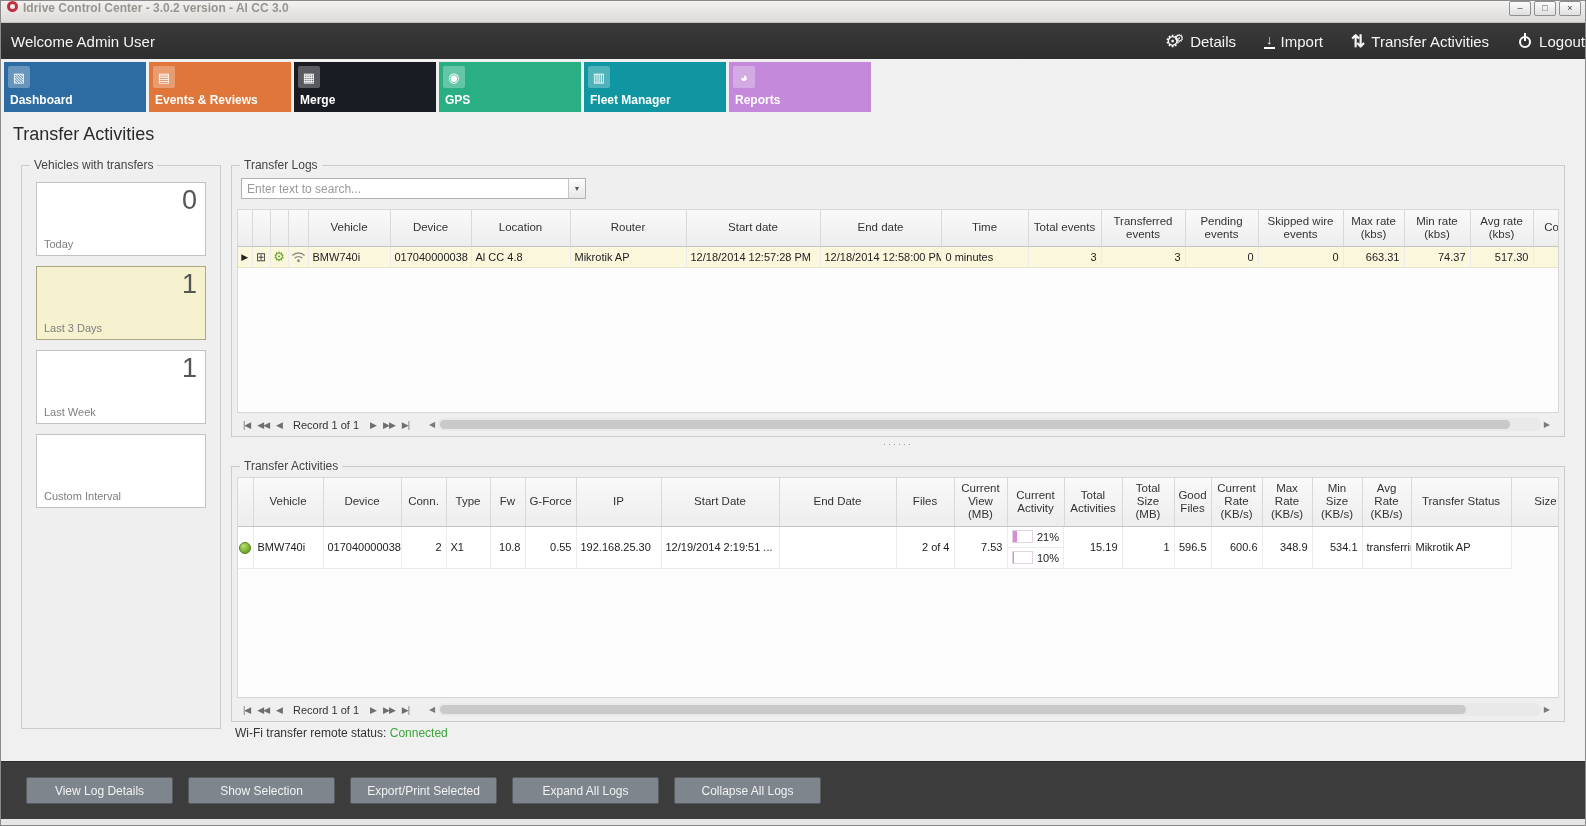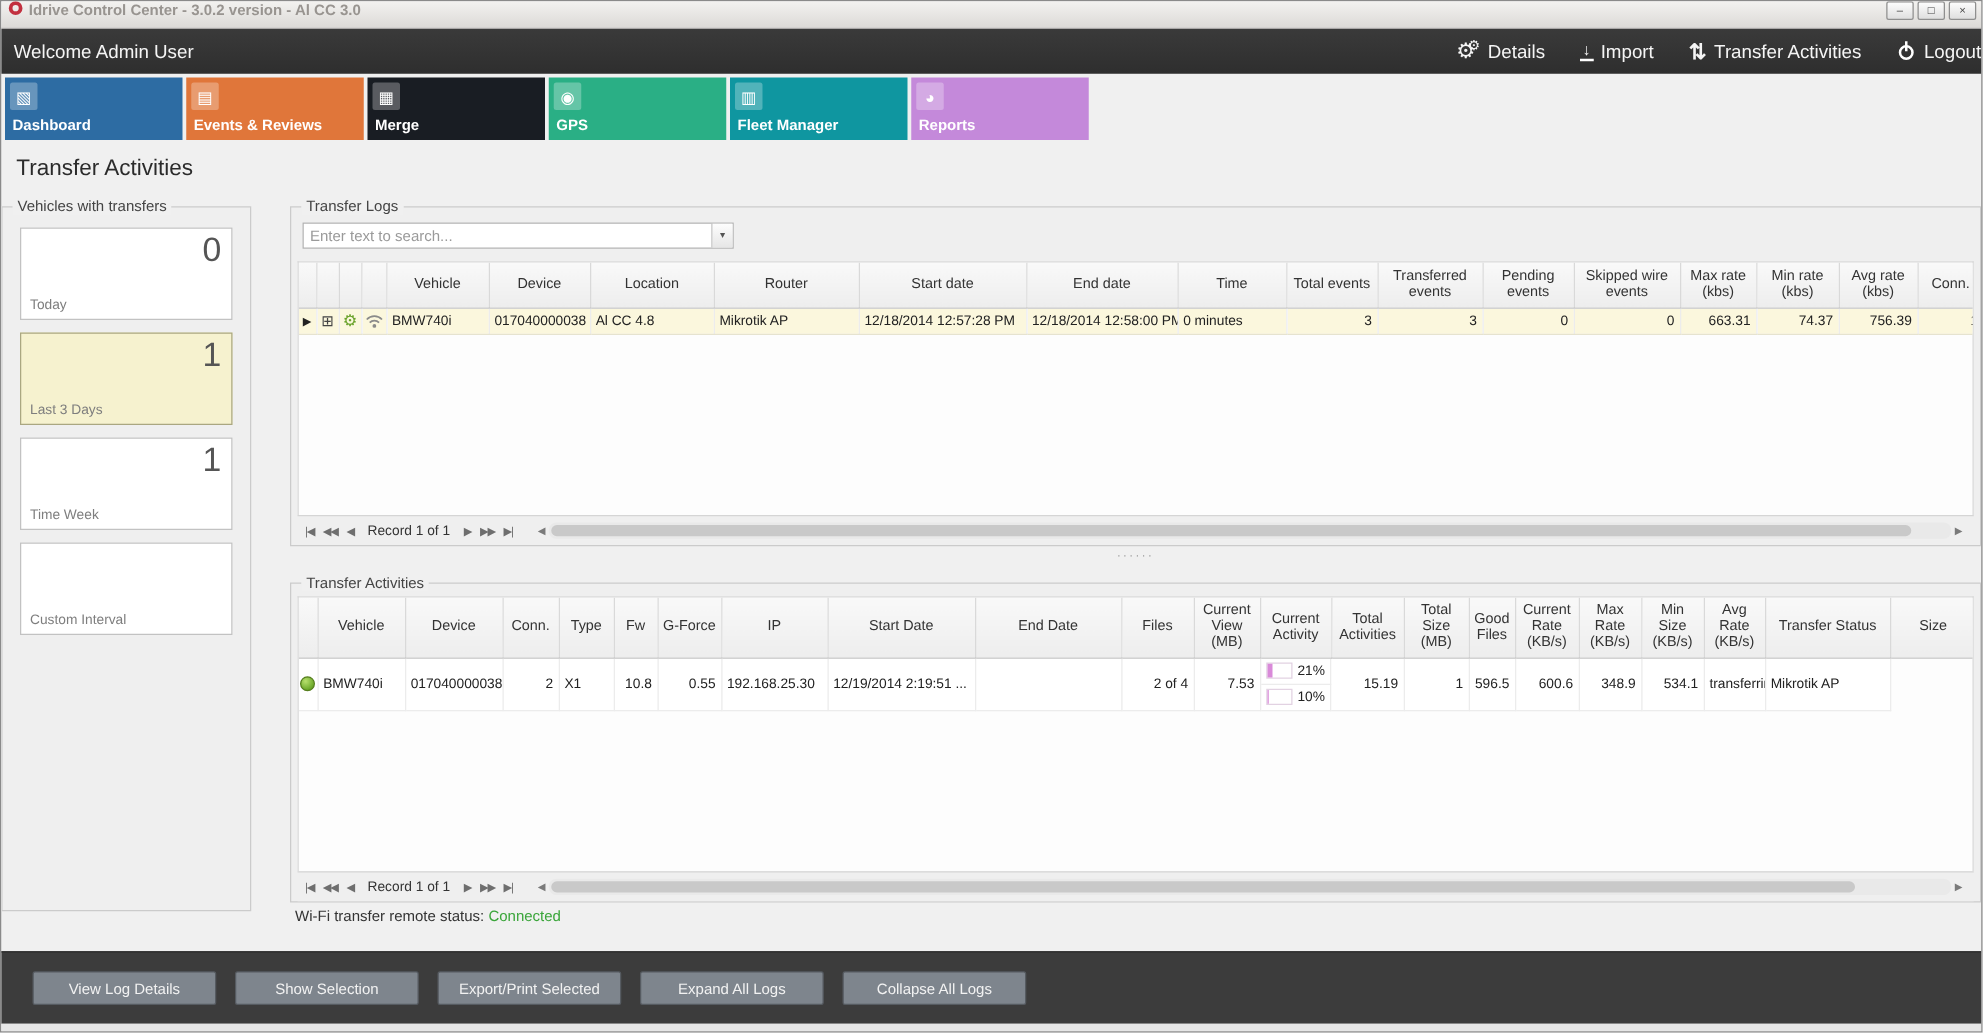--- a/index.html
+++ b/index.html
@@ -63,21 +63,21 @@
   .tile-merge     { background: #191d23; }
   .tile-gps       { background: #2aaf85; }
   .tile-fleet     { background: #0f96a0; }
   .tile-reports   { background: #c489da; }
 
   
   .page-title-row { height: 34px; flex: 0 0 34px; display: flex; align-items: center; padding-left: 12px; }
   .page-title { font-size: 18px; color: #2b2b2b; }
 
   
-  .content { flex: 1; display: flex; padding: 0 0; overflow: hidden; gap: 21px; }
+  .content { flex: 1; display: flex; padding: 0 20px; overflow: hidden; }
 
   .gb { position: relative; border: 1px solid #cbcbcb; background: #efefef; margin-top: 14px; }
   .gb-caption {
     position: absolute; top: -8px; left: 8px; background: #f0f0f0;
     padding: 0 4px; font-size: 12px; color: #444; white-space: nowrap;
   }
 
   
   .sidebar { width: 200px; flex: 0 0 200px; height: 564px; padding: 16px 14px; }
   .vcard {
@@ -252,21 +252,21 @@
     <div class="vcard">
       <span class="vcard-value">0</span>
       <span class="vcard-label">Today</span>
     </div>
     <div class="vcard selected">
       <span class="vcard-value">1</span>
       <span class="vcard-label">Last 3 Days</span>
     </div>
     <div class="vcard">
       <span class="vcard-value">1</span>
-      <span class="vcard-label">Time Week</span>
+      <span class="vcard-label">Last Week</span>
     </div>
     <div class="vcard">
       <span class="vcard-value"></span>
       <span class="vcard-label">Custom Interval</span>
     </div>
   </div>
 
   <div class="main">
 
     <div class="gb gb-logs">
@@ -341,21 +341,21 @@
             <td>Mikrotik AP</td>
             <td>12/18/2014 12:57:28 PM</td>
             <td>12/18/2014 12:58:00 PM</td>
             <td>0 minutes</td>
             <td class="num">3</td>
             <td class="num">3</td>
             <td class="num">0</td>
             <td class="num">0</td>
             <td class="num">663.31</td>
             <td class="num">74.37</td>
-            <td class="num">756.39</td>
+            <td class="num">517.30</td>
             <td class="num">1</td>
           </tr>
         </tbody>
           </table>
       </div>
 
       <div class="pager">
         <span class="pgbtn">|◀</span>
         <span class="pgbtn">◀◀</span>
         <span class="pgbtn">◀</span>

